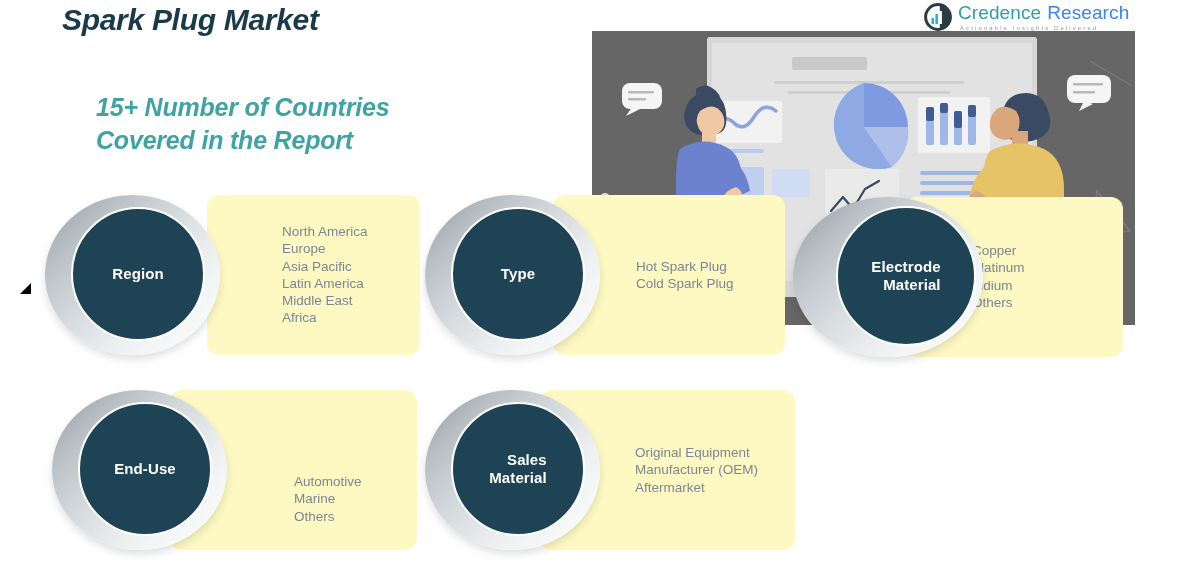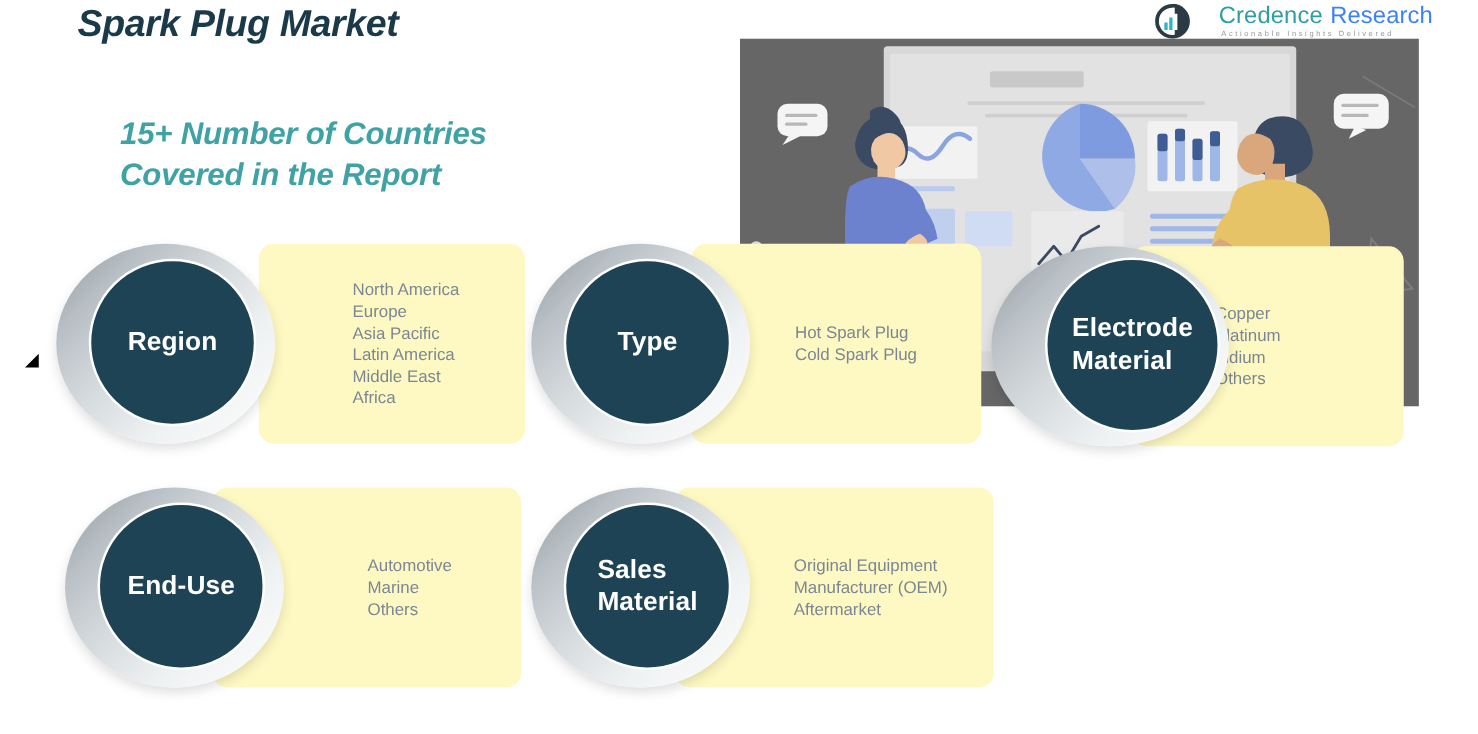--- a/index.html
+++ b/index.html
@@ -46,21 +46,21 @@
     margin-left: 16px;
   }
 
   
   .logo {
     position: absolute;
     left: 924px;
     top: 2px;
     display: flex;
     align-items: center;
-    gap: 23px;
+    gap: 6px;
   }
   .logo-mark { width: 28px; height: 28px; display: block; }
   .logo-text-wrap { display: flex; flex-direction: column; }
   .logo-words { display: flex; align-items: baseline; gap: 6px; }
   .logo-word-1 {
     font-size: 19px; color: #2e9ea6; letter-spacing: 0.1px;
   }
   .logo-word-2 {
     font-size: 19px; color: #3b82f6; letter-spacing: 0.1px;
   }
@@ -133,23 +133,23 @@
     top: 12px;
     left: 26px;
     width: 134px;
     height: 134px;
     border-radius: 50%;
     background: #1d4355;
     border: 2.5px solid #ffffff;
     display: flex;
     align-items: center;
     justify-content: center;
-    text-align: left;
+    text-align: right;
     color: #ffffff;
-    font-size: 21px;
+    font-size: 15px;
     font-weight: bold;
     line-height: 1.22;
     letter-spacing: 0.1px;
     white-space: pre-line;
   }
 
   
   .halo.wide { width: 190px; }
   .halo.wide + .circle { left: 43px; width: 140px; height: 140px; top: 9px; }
 </style>
@@ -300,21 +300,21 @@
 Iridium
 Others</div>
     </div>
     <div class="halo wide"></div>
     <div class="circle">Electrode
 Material</div>
   </div>
 
   <div class="card" style="left:52px; top:390px; width:365px;">
     <div class="panel" style="left:118px; width:247px;">
-      <div class="panel-list" style="left:124px;">Automotive
+      <div class="panel-list" style="left:124px;margin-top:29px;">Automotive
 Marine
 Others</div>
     </div>
     <div class="halo"></div>
     <div class="circle">End-Use</div>
   </div>
 
   <div class="card" style="left:425px; top:390px; width:370px;">
     <div class="panel" style="left:115px; width:255px;">
       <div class="panel-list" style="left:95px;">Original Equipment

